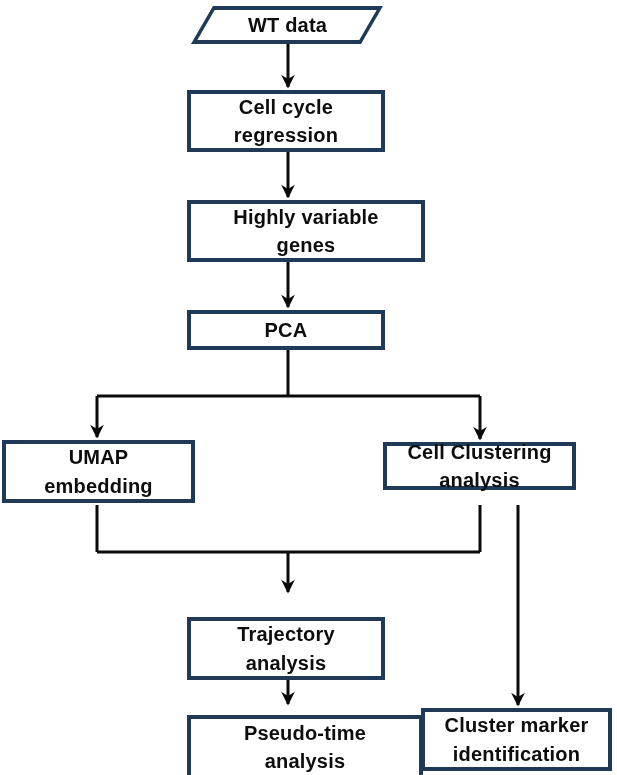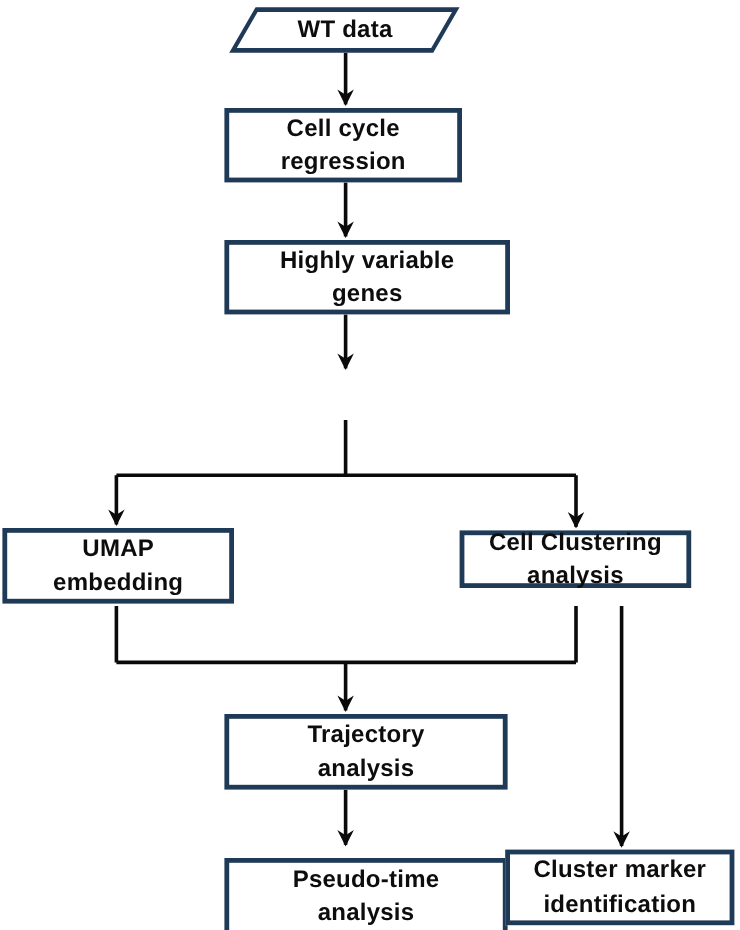--- a/index.html
+++ b/index.html
@@ -87,32 +87,35 @@
   <div class="node para-wrap" style="left:192px;top:6px;width:191px;height:38px;">
     <div class="para-shape"></div>
     <div class="node-label">WT data</div>
   </div>
 
   <div class="node" style="left:187px;top:200px;width:238px;height:62px;">
     <div class="node-label">Highly variable
 genes</div>
   </div>
 
+  <div class="node" style="left:187px;top:310px;width:198px;height:40px;">
+    <div class="node-label">PCA</div>
+  </div>
 
   <div class="node" style="left:2px;top:440px;width:193px;height:63px;">
     <div class="node-label">UMAP
 embedding</div>
   </div>
 
   <div class="node" style="left:383px;top:442px;width:193px;height:48px;">
     <div class="node-label">Cell Clustering
 analysis</div>
   </div>
 
-  <div class="node" style="left:187px;top:595px;width:236px;height:63px;">
+  <div class="node" style="left:187px;top:617px;width:198px;height:63px;">
     <div class="node-label">Trajectory
 analysis</div>
   </div>
 
   <div class="node" style="left:187px;top:715px;width:236px;height:64px;">
     <div class="node-label">Pseudo-time
 analysis</div>
   </div>
 
   <div class="node" style="left:421px;top:708px;width:191px;height:63px;">

